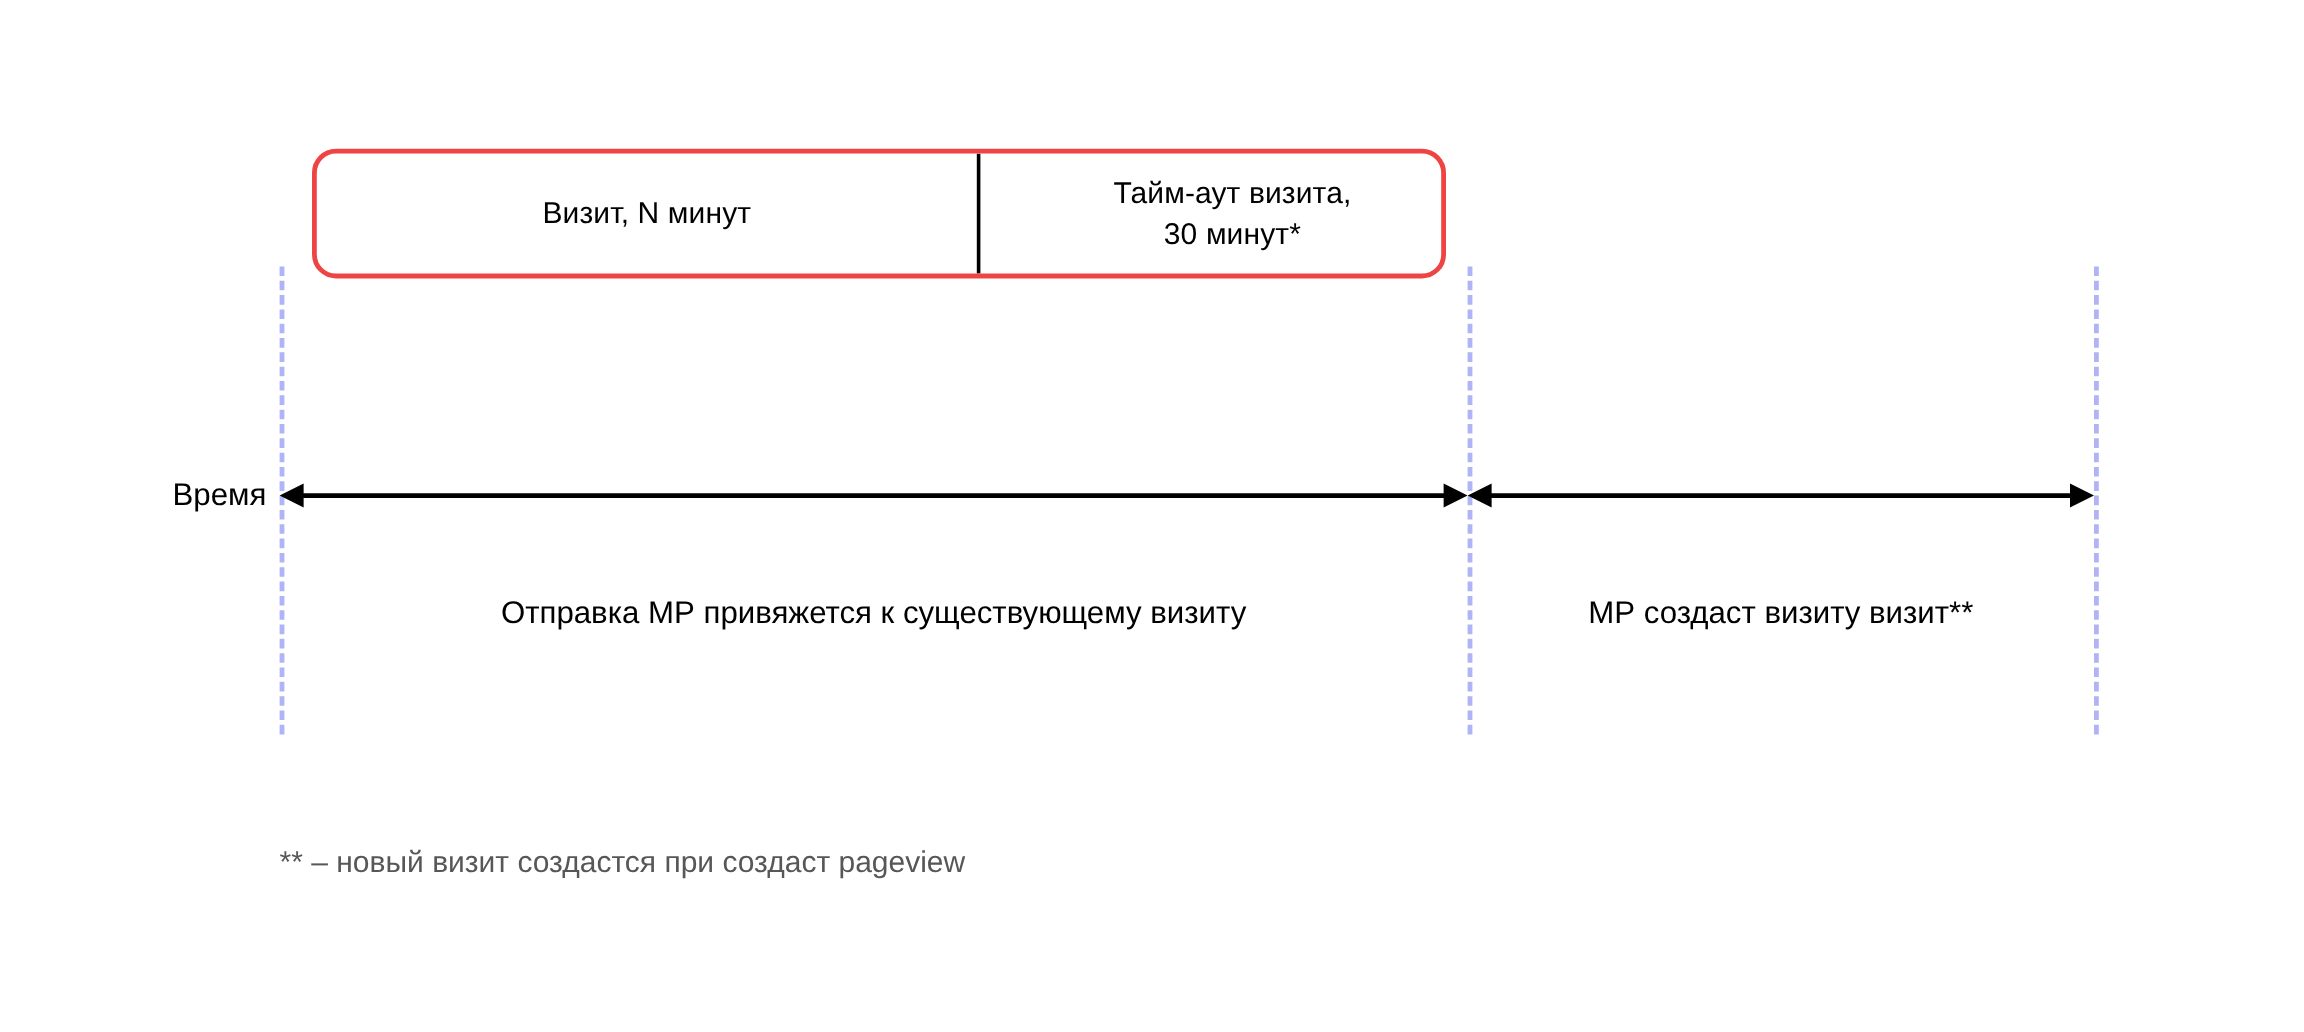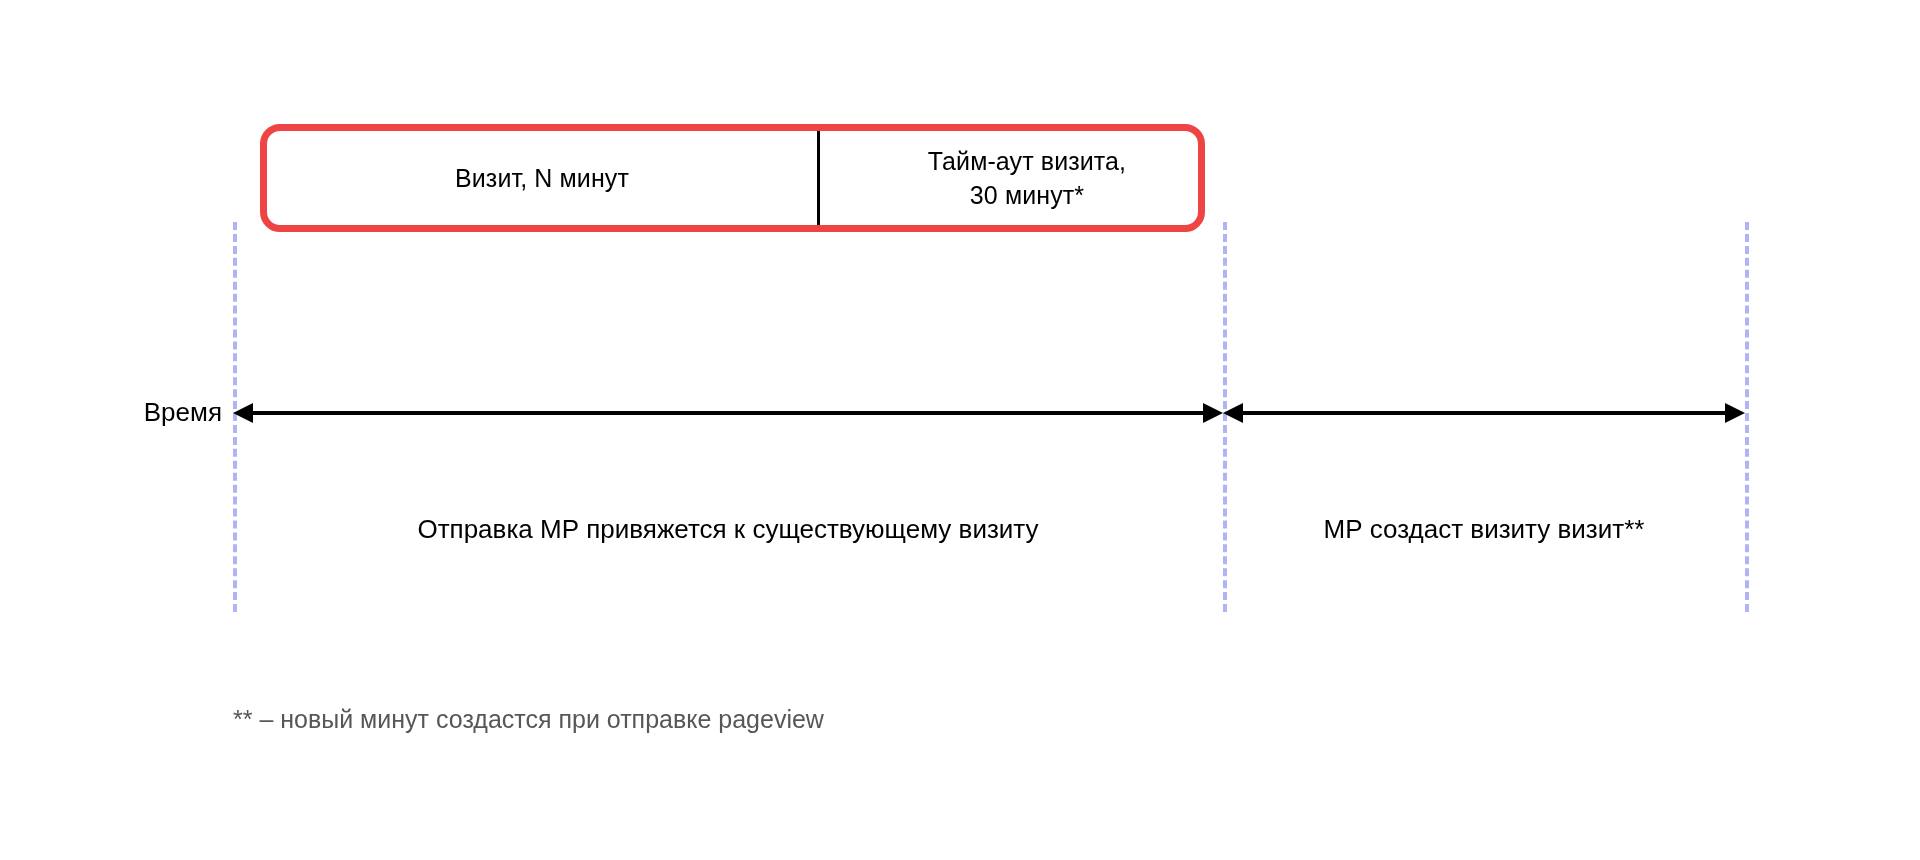--- a/index.html
+++ b/index.html
@@ -37,21 +37,21 @@
   #guide-end    { left: 1745px; }
 
   
   #session-bar {
     position: absolute;
     left: 260px;
     top: 124px;
     width: 945px;
     height: 108px;
     box-sizing: border-box;
-    border: 7px solid #ef4444;
+    border: 4px solid #ef4444;
     border-radius: 20px;
     background: #ffffff;
     display: flex;
     align-items: stretch;
     overflow: hidden;
   }
   .bar-cell {
     display: flex;
     align-items: center;
     justify-content: center;
@@ -103,21 +103,20 @@
 
   
   .segment-caption {
     position: absolute;
     top: 492px;
     text-align: center;
     font-size: 26px;
     line-height: 36px;
     color: #000000;
     white-space: nowrap;
-    margin-top: 19px;
   }
   #caption-existing { left: 233px; width: 990px; }
   #caption-new      { left: 1223px; width: 522px; }
 
   
   .footnote {
     position: absolute;
     left: 233px;
     font-size: 25px;
     line-height: 34px;
@@ -163,15 +162,15 @@
     <svg width="522" height="34" viewBox="0 0 522 34" xmlns="http://www.w3.org/2000/svg" aria-hidden="true">
       <line x1="16" y1="17" x2="506" y2="17" stroke="#000000" stroke-width="4"></line>
       <polygon points="0,17 20,7 20,27" fill="#000000"></polygon>
       <polygon points="522,17 502,7 502,27" fill="#000000"></polygon>
     </svg>
   </div>
 
   <div class="segment-caption" id="caption-existing">Отправка МР привяжется к существующему визиту</div>
   <div class="segment-caption" id="caption-new">МР создаст визиту визит**</div>
 
-  <div class="footnote" id="footnote-2">** – новый минут создастся при отправке pageview</div>
+  <div class="footnote" id="footnote-2">** – новый визит создастся при создаст pageview</div>
 
 </div>
 
 </body></html>

